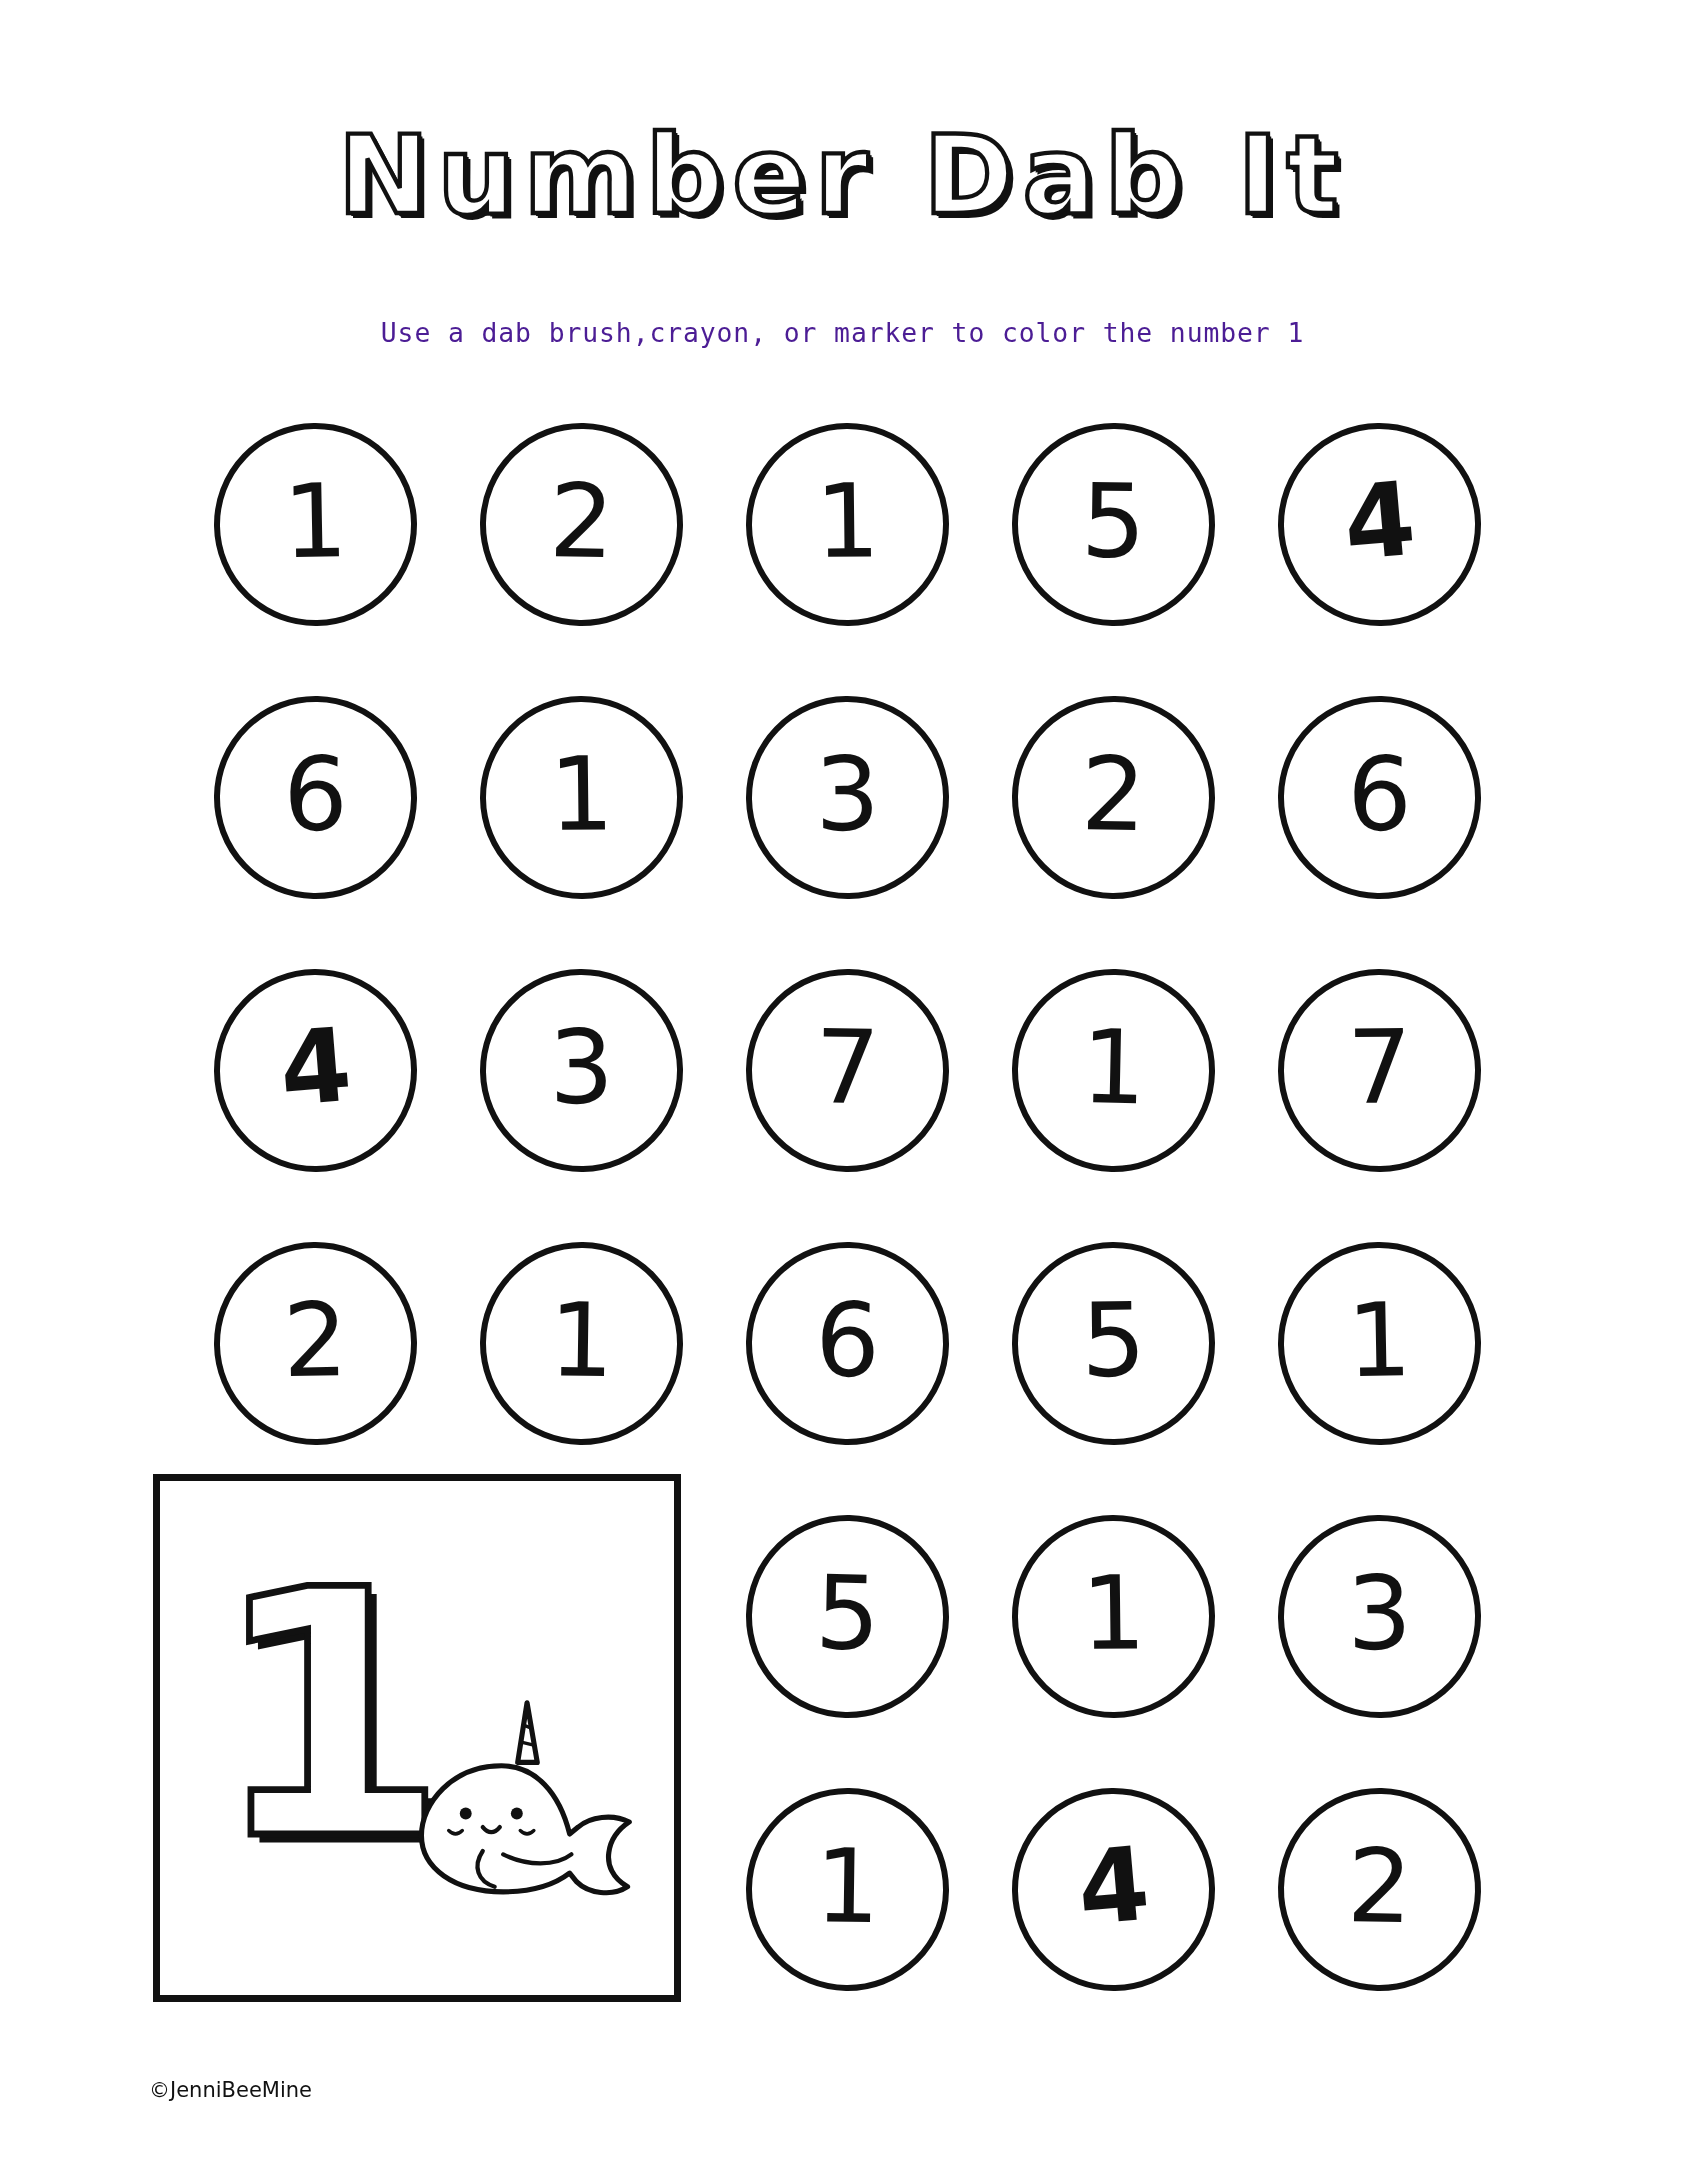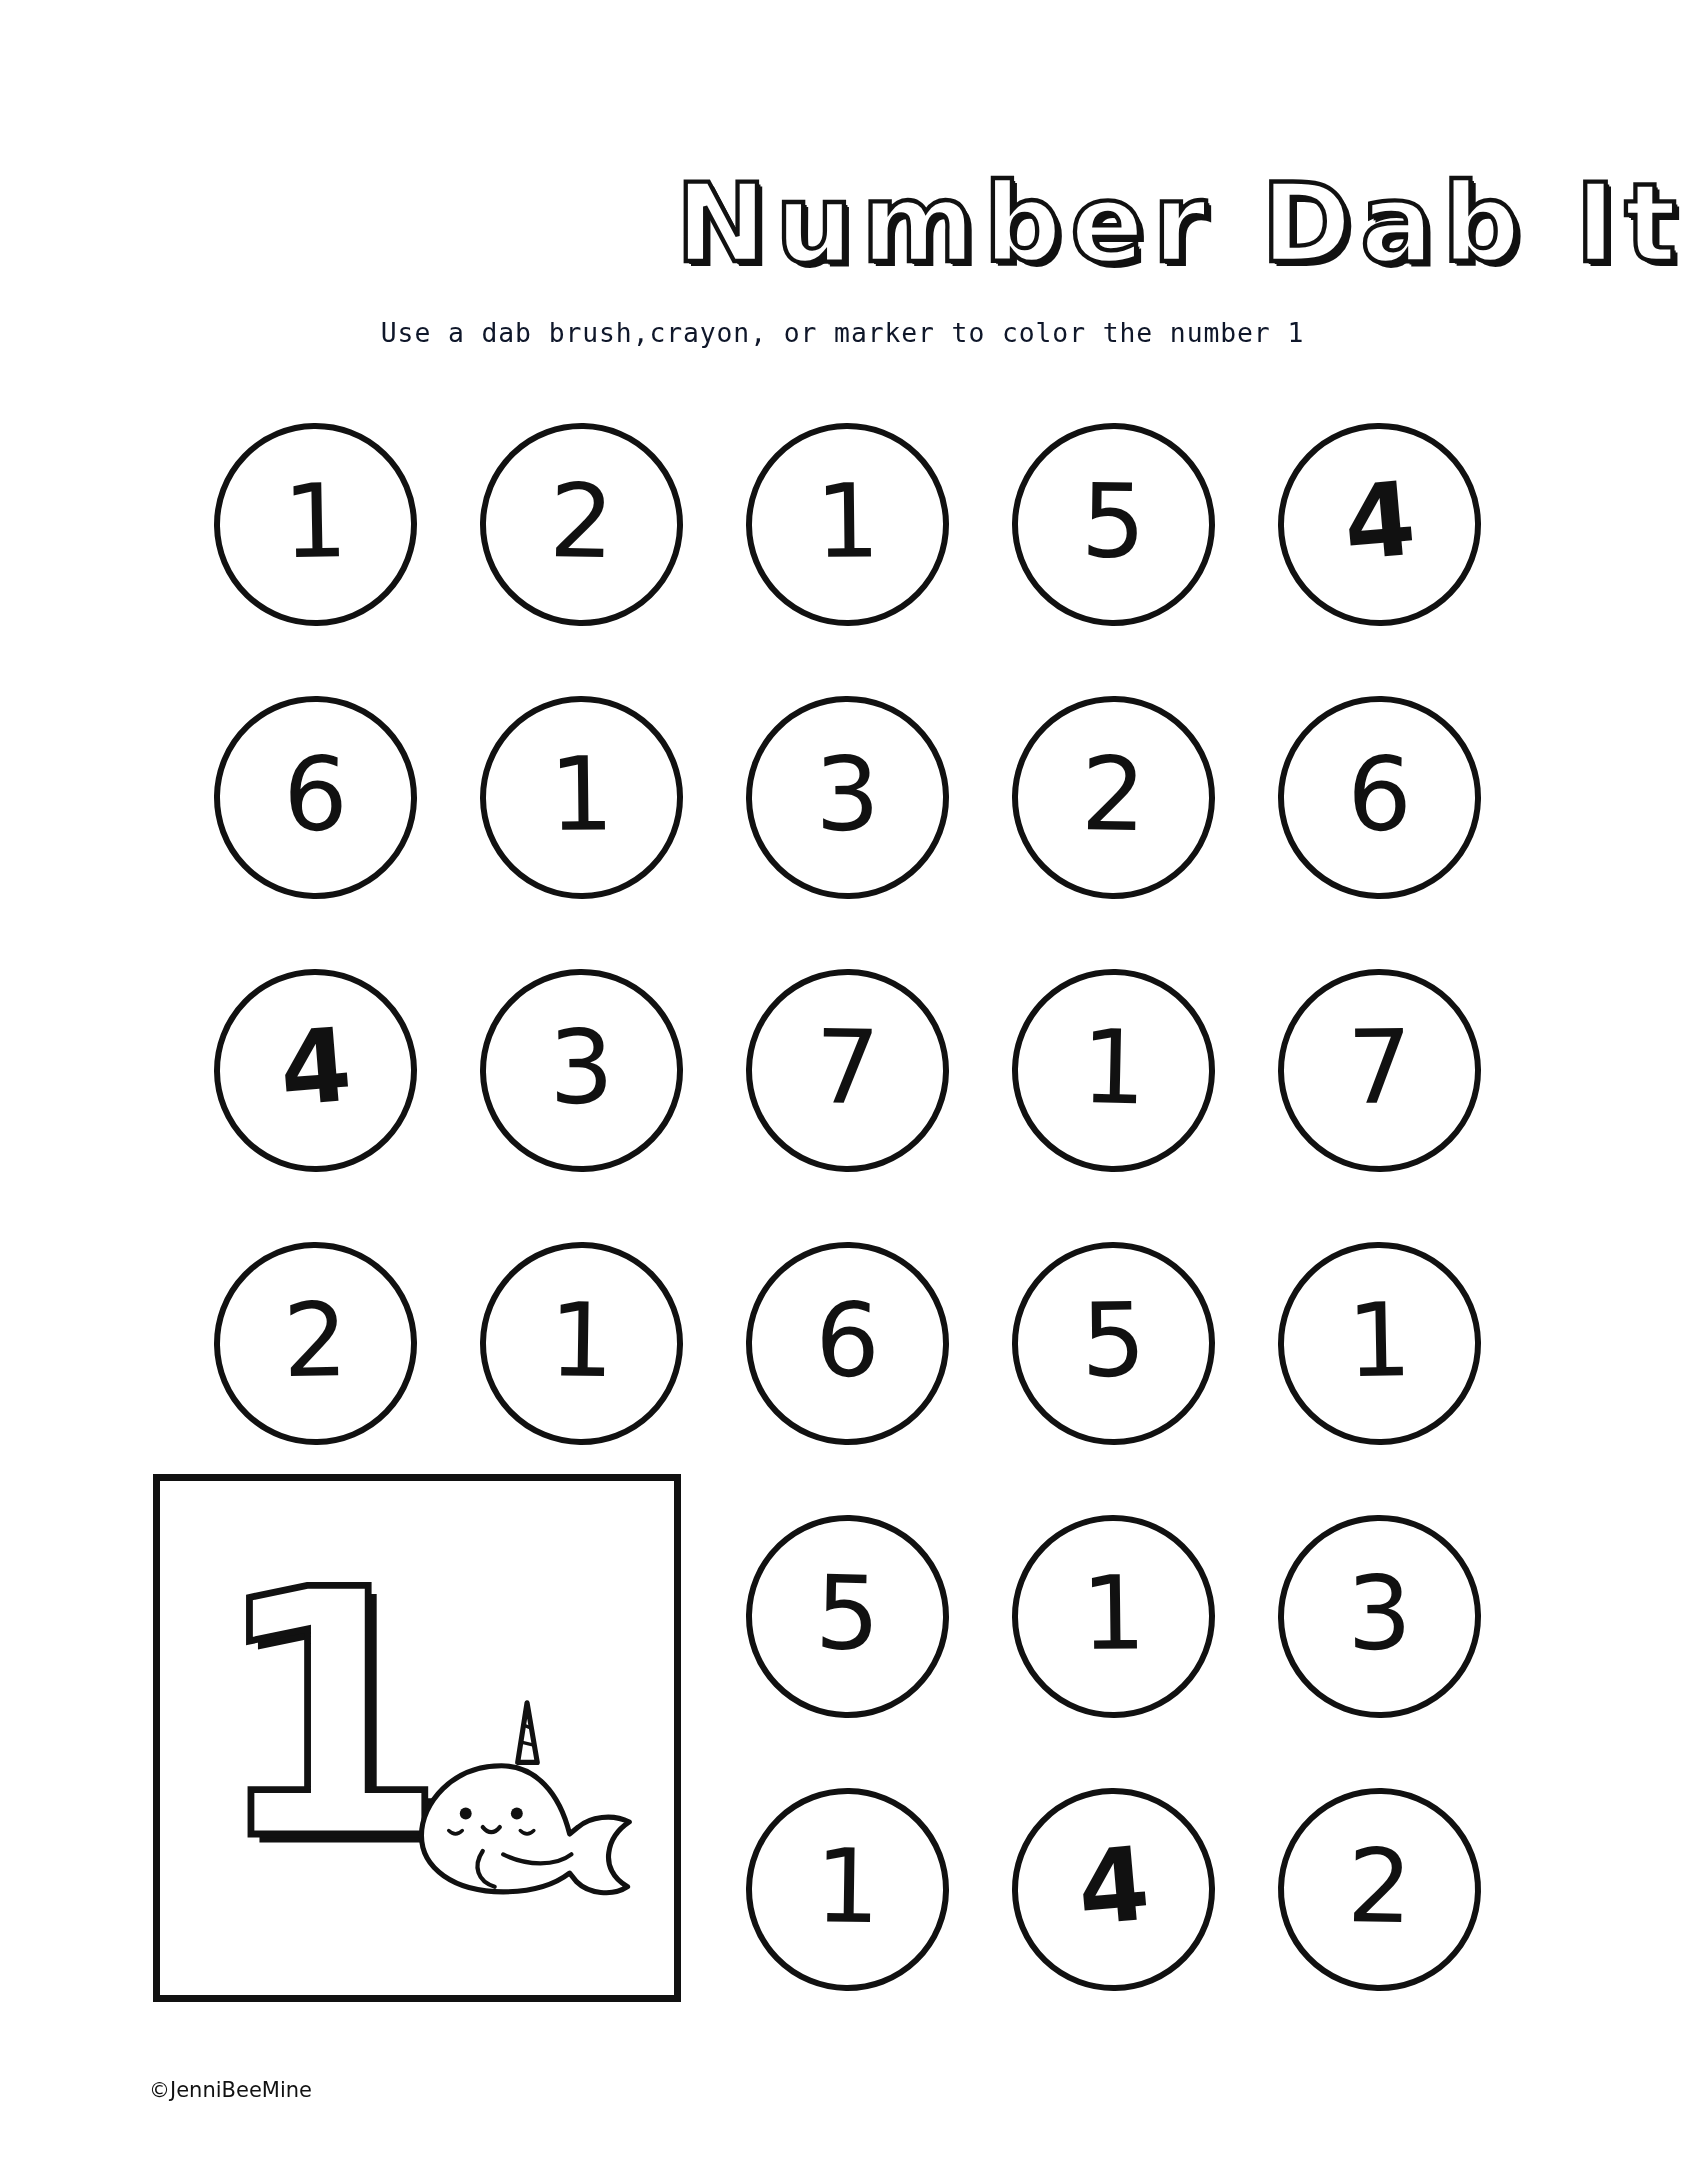--- a/index.html
+++ b/index.html
@@ -21,22 +21,21 @@
     inset: 0;
     background: #ffffff;
   }
 
   
   .title-wrap {
     position: absolute;
     top: 119px;
     left: 0;
     width: 100%;
-    text-align: right;
-    margin-top: 48px;
+    text-align: center;
   }
   .title {
     font-family: "DejaVu Sans", sans-serif;
     font-size: 109px;
     font-weight: 700;
     letter-spacing: 8.5px;
     color: #ffffff;
     -webkit-text-stroke: 4.3px #111111;
     text-shadow:
        5.1px 5.1px 0 #111111,
@@ -47,21 +46,21 @@
 
   .subtitle {
     position: absolute;
     top: 317px;
     left: 0;
     width: 100%;
     text-align: center;
     font-family: "DejaVu Sans Mono", monospace;
     font-size: 26.4px;
     letter-spacing: 0.9px;
-    color: #0f172a;
+    color: #4c1d95;
     white-space: nowrap;
   }
 
   
   .grid {
     position: absolute;
     top: 388px;
     left: 183px;
     width: 1329px;
   }

